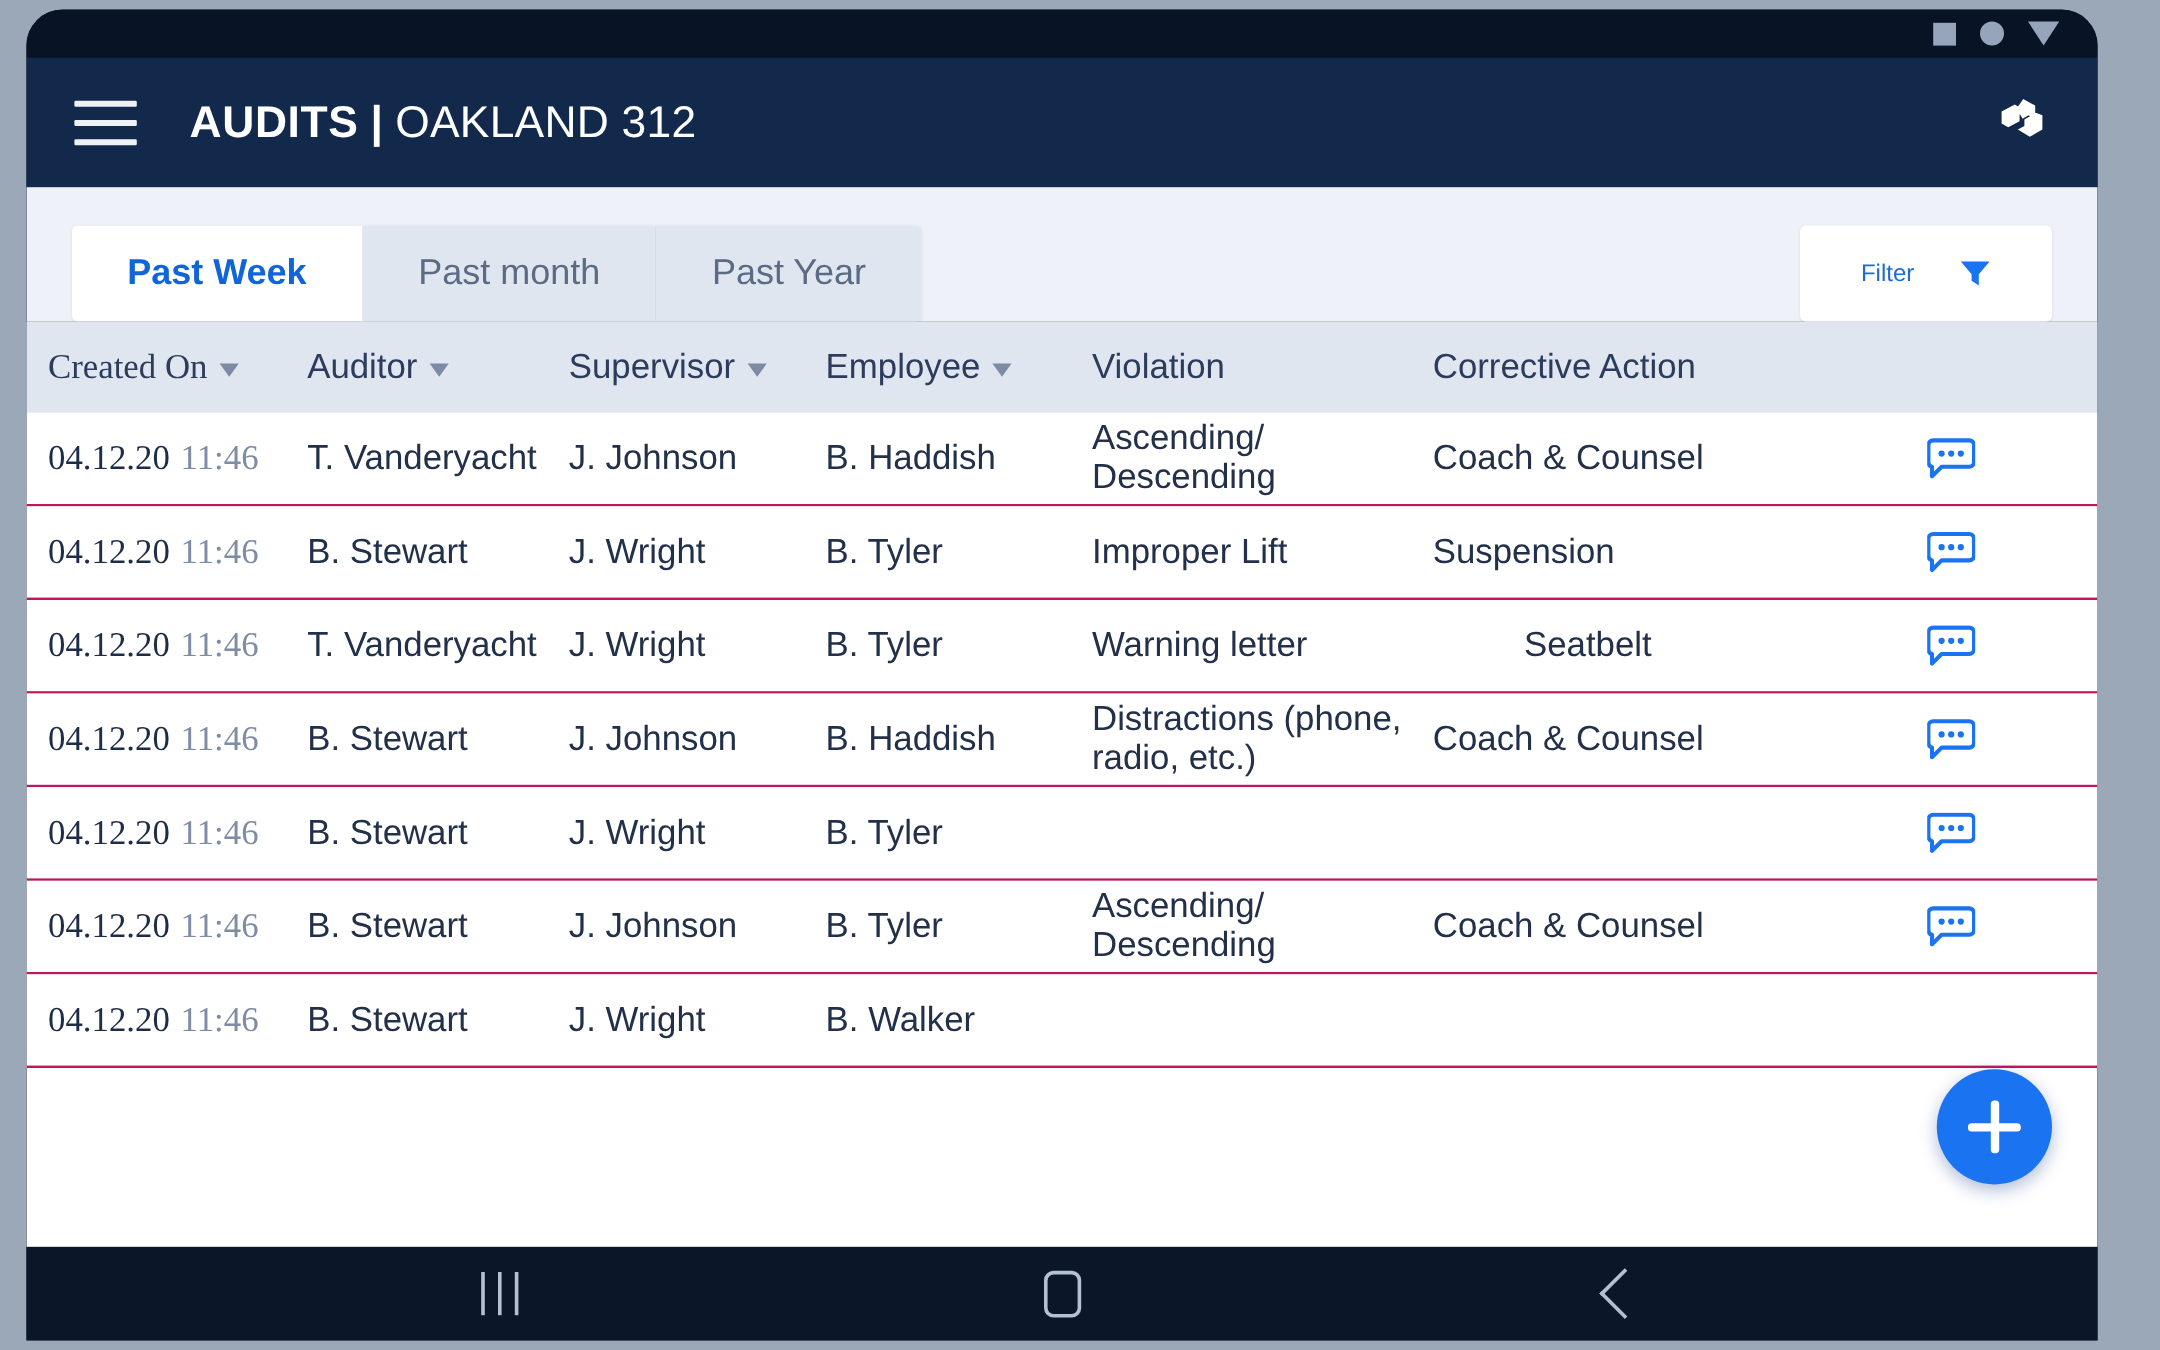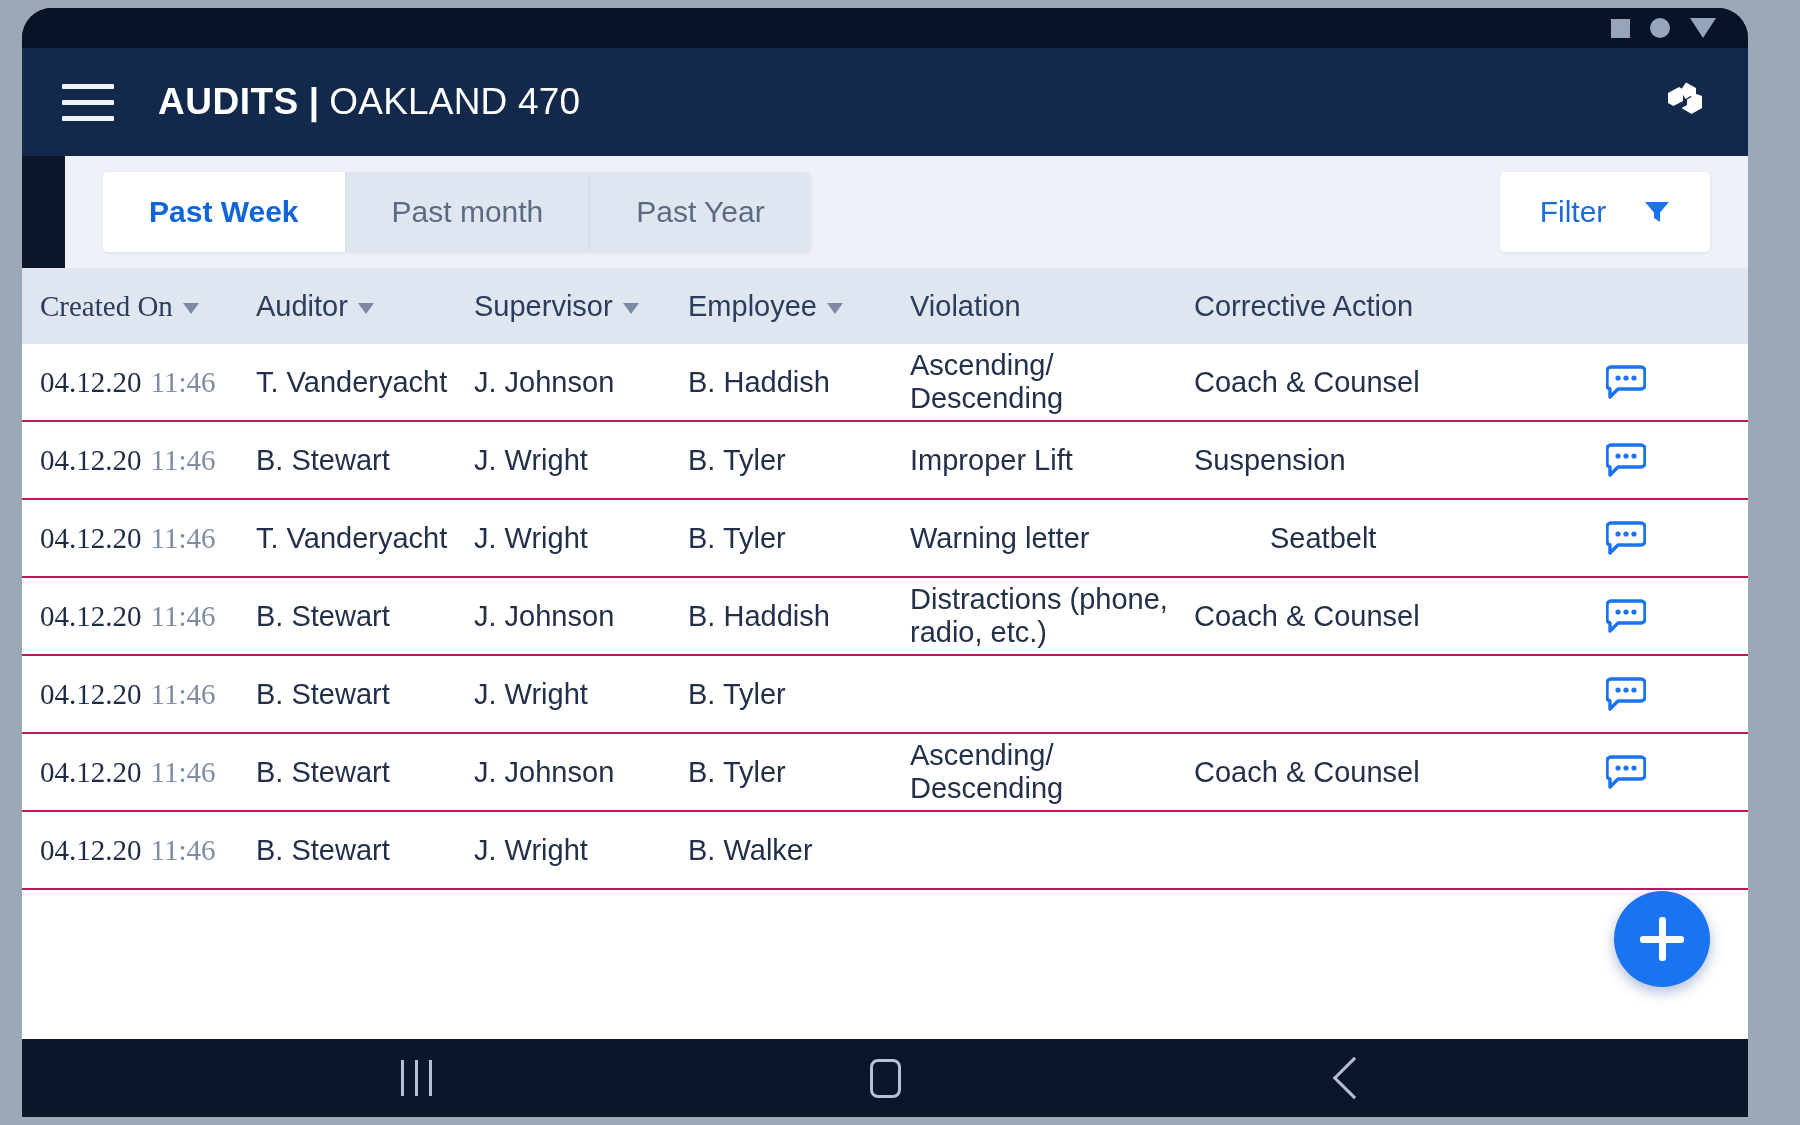--- a/index.html
+++ b/index.html
@@ -106,24 +106,23 @@
     top: 50%;
     transform: translateY(-50%);
     width: 46px; height: 46px;
   }
 
   
   .tabbar {
     flex: 0 0 112px;
     background: #eef2f8;
     display: flex;
-    align-items: center;
+    align-items: flex-end;
     padding: 0 38px;
     position: relative;
-    margin-left: 43px;
   }
   .tabs {
     display: flex;
     border-radius: 5px;
     overflow: hidden;
     box-shadow: 0 1px 3px rgba(30,50,80,.10);
   }
   .tab {
     height: 80px;
     display: flex;
@@ -152,21 +151,21 @@
     border-radius: 5px;
     display: flex;
     align-items: center;
     justify-content: center;
     gap: 38px;
     padding: 0 30px;
     cursor: pointer;
     box-shadow: 0 1px 3px rgba(30,50,80,.10);
   }
   .filter-btn .label {
-    font-size: 30px;
+    font-size: 20px;
     color: #1a6cdd;
   }
   .funnel { width: 26px; height: 24px; }
 
   
   .table {
     flex: 1 1 auto;
     background: #ffffff;
     display: flex;
     flex-direction: column;
@@ -291,21 +290,21 @@
 
     <div class="appbar">
       <div class="hamburger">
         <span></span>
           <span></span>
           <span></span>
       </div>
       <div class="apptitle">
         <span class="bold">AUDITS</span>
         <span class="pipe">|</span>
-        <span class="light">OAKLAND 470</span>
+        <span class="light">OAKLAND 312</span>
       </div>
       <div class="brand-logo">
         <svg viewBox="0 0 46 46" width="46" height="46" aria-hidden="true">
           <path d="M6 14 L17 8 L26 13.5 L21 16.5 L21 22 L11.5 27 L6 24 Z" fill="#ffffff"></path>
           <path d="M24 3.5 L34 9 L34 20.5 L28.5 17 L23.5 20 L18.5 11.5 L24 3.5 Z" fill="#ffffff"></path>
           <path d="M40 17 L40 29 L29.5 35 L19.5 29 L25 26 L25 20.5 L34.5 15 Z" fill="#ffffff"></path>
         </svg>
       </div>
     </div>
 

